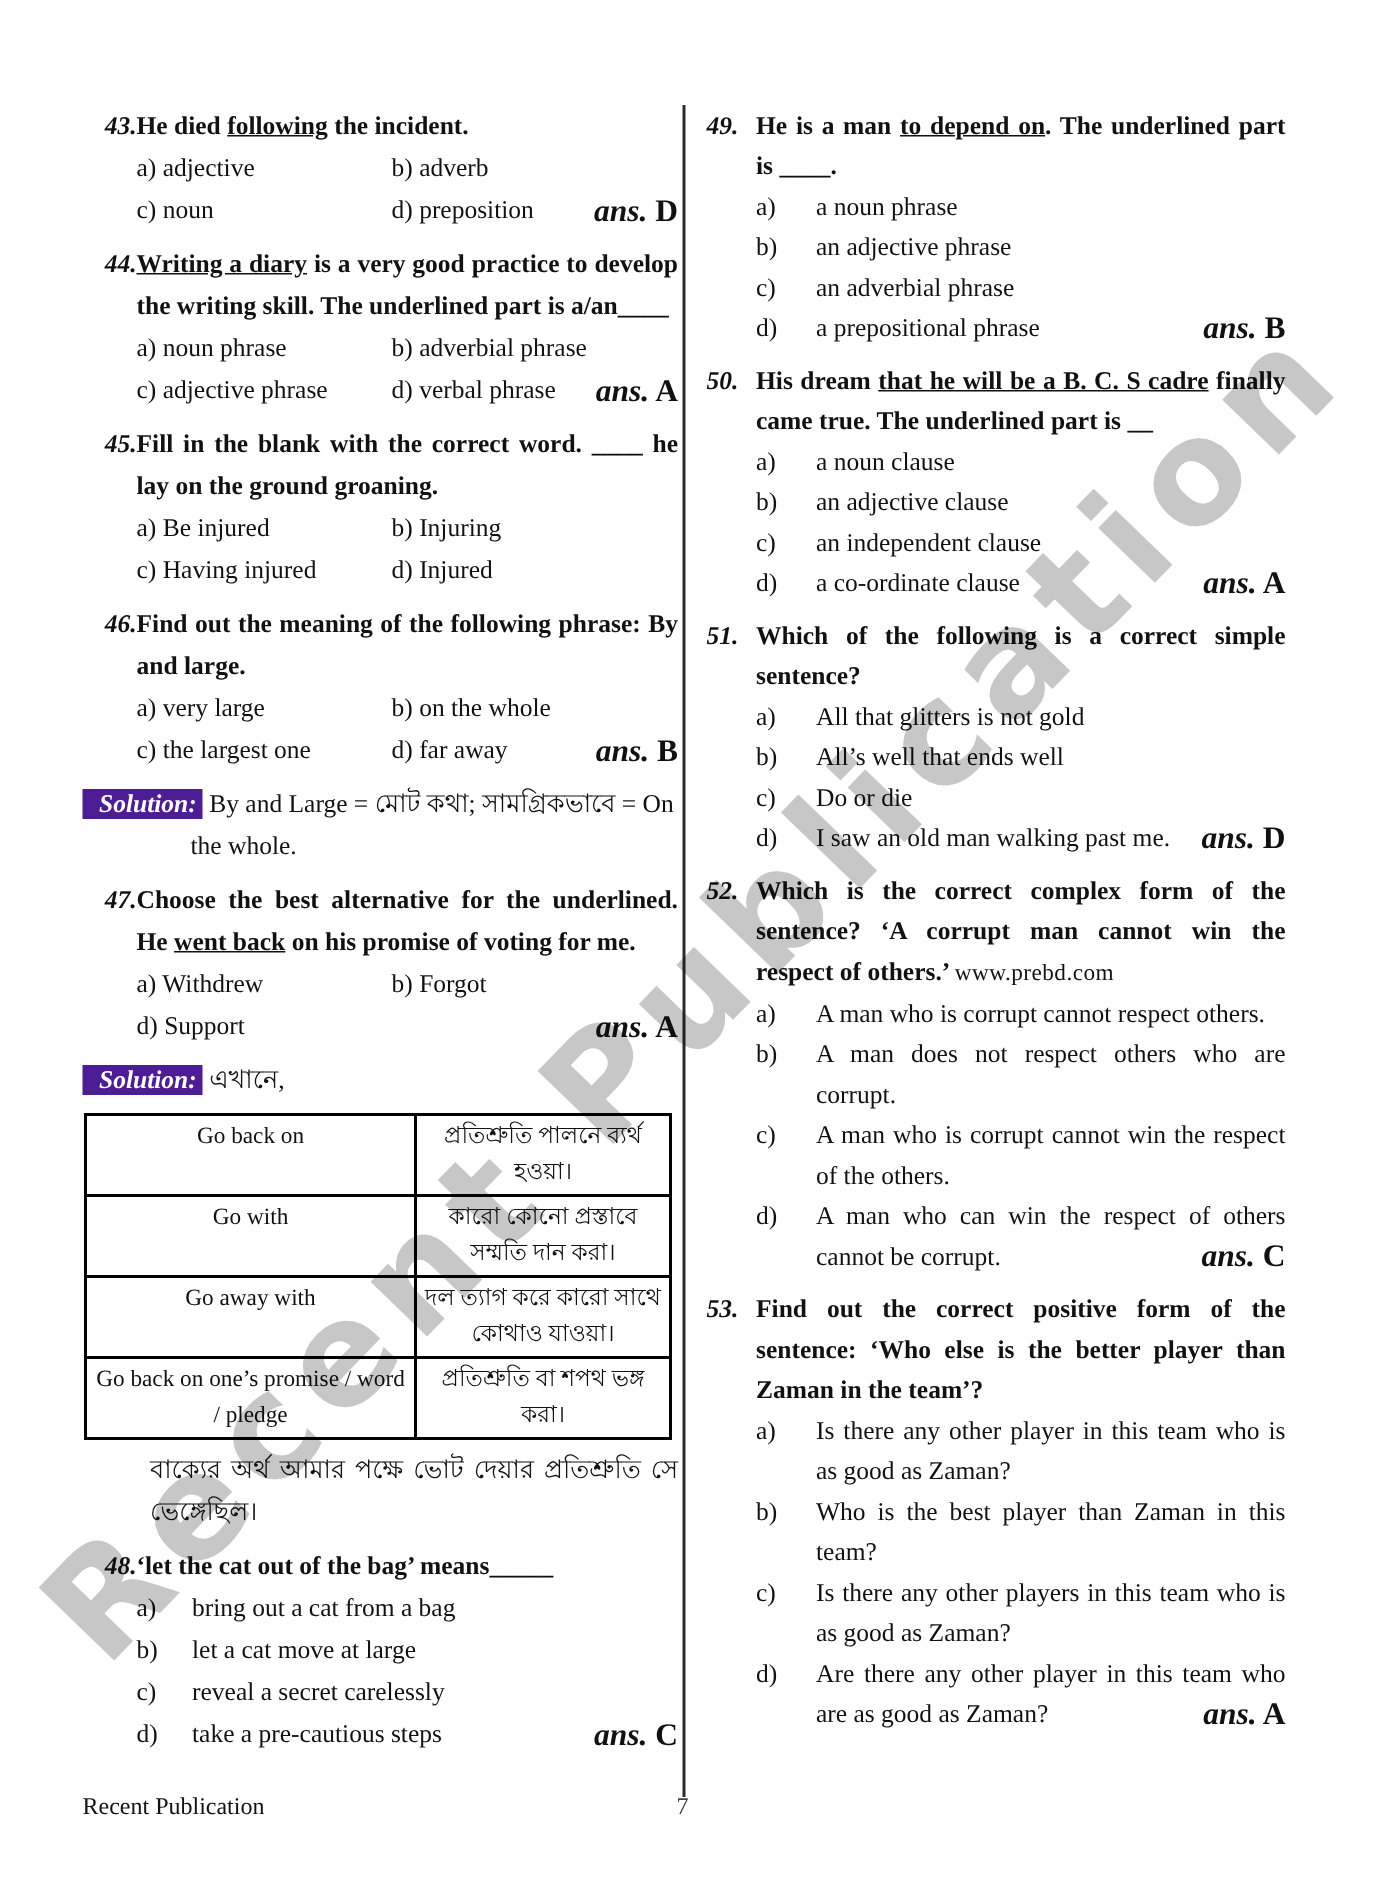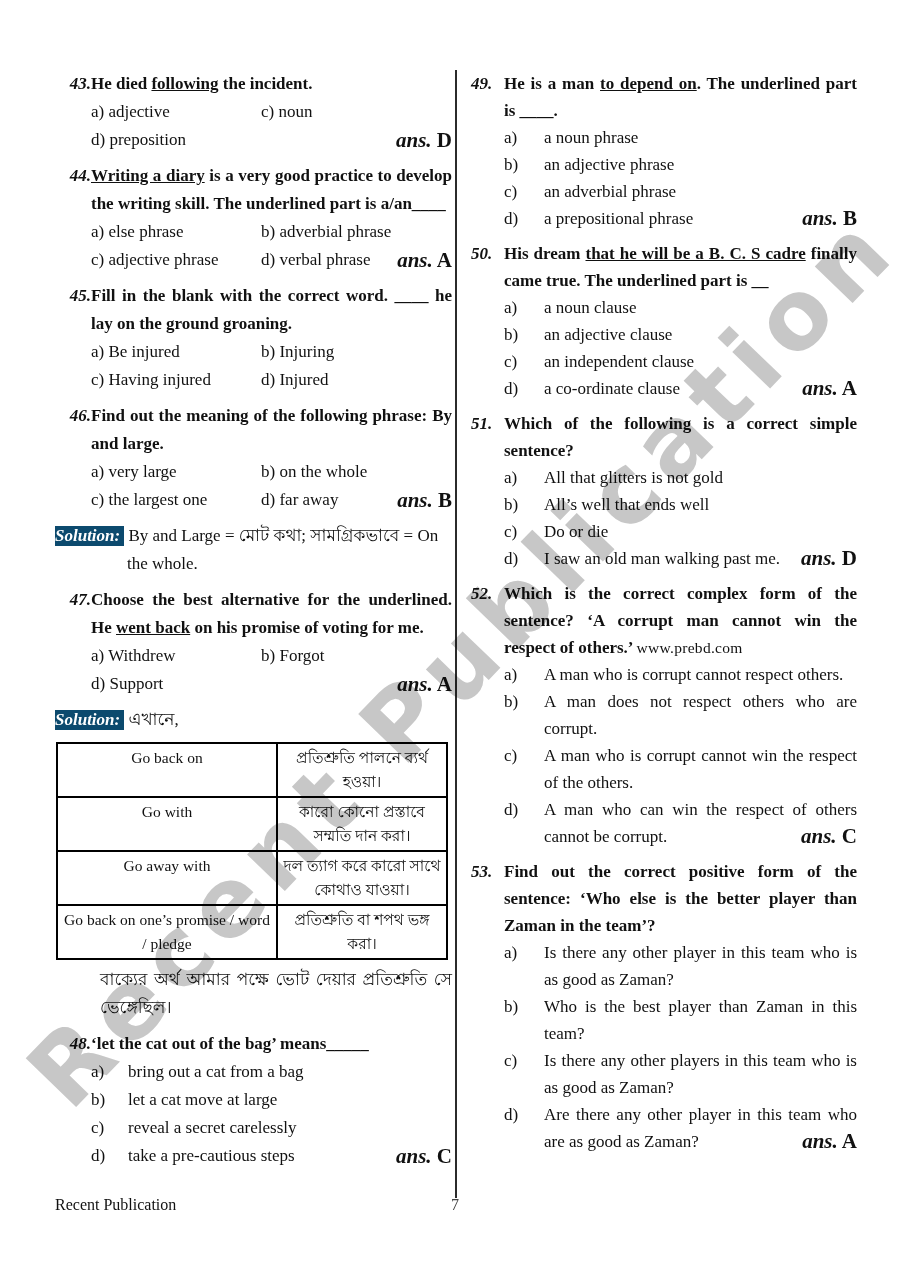--- a/index.html
+++ b/index.html
@@ -28,21 +28,21 @@
   .u{text-decoration:underline;}
   .site{font-weight:normal;font-size:15.5px;letter-spacing:.3px;}
   .opts2{display:grid;grid-template-columns:170px 1fr;font-size:17px;line-height:var(--lh);position:relative;}
   .opts1 .opt{display:flex;font-size:17px;line-height:var(--lh);position:relative;}
   .opts1 .k{width:40px;flex-shrink:0;}
   .col-left .opts1 .k{width:37px;}
   .opts1 .t{flex:1;text-align:justify;}
   .ans{position:absolute;right:0;bottom:0;font-weight:bold;font-size:21px;line-height:var(--lh);white-space:nowrap;background:transparent;}
   .ans .al{font-style:italic;}
   .sol{font-size:17px;line-height:var(--lh);margin-bottom:8px;padding-left:72px;text-indent:-72px;}
-  .sol-label{background:#0c4a6e;color:#fff;font-weight:bold;font-style:italic;padding:0 4px 1px 0;}
+  .sol-label{background:#4c1d95;color:#fff;font-weight:bold;font-style:italic;padding:0 4px 1px 11px;}
   .sol-table{border-collapse:collapse;width:392px;margin:2px 0 6px 1px;}
   .sol-table td{border:2px solid #000;text-align:center;font-size:15.5px;line-height:24px;padding:2px 5px;vertical-align:top;}
   .sol-table td.c1{width:208px;}
   .sol-note{font-size:17px;line-height:var(--lh);margin-left:45px;text-align:justify;margin-bottom:8px;}
   .footer{position:absolute;top:1196px;left:55px;width:803px;font-size:16px;z-index:1;}
   .footer .pg{position:absolute;left:396px;color:#444;}
 </style>
 </head>
 <body>
 
@@ -51,33 +51,34 @@
 <div class="columns">
 
   <div class="col-left">
 
     <div class="q">
       <div class="qnum">43.</div>
       <div class="qbody">
         <div class="qtext"><span>He died </span><span class="u">following</span><span> the incident.</span></div>
         <div class="opts2">
           <div class="opt"><span>a)</span> <span>adjective</span></div>
+          <div class="opt"><span>b)</span> <span>adverb</span></div>
           <div class="opt"><span>c)</span> <span>noun</span></div>
           <div class="opt"><span>d)</span> <span>preposition</span></div>
           <div class="ans"><span class="al">ans.</span> <span>D</span></div>
         </div>
       </div>
     </div>
 
     <div class="q">
       <div class="qnum">44.</div>
       <div class="qbody">
         <div class="qtext"><span class="u">Writing a diary</span><span> is a very good practice to develop the writing skill. The underlined part is a/an____</span></div>
         <div class="opts2">
-          <div class="opt"><span>a)</span> <span>else phrase</span></div>
+          <div class="opt"><span>a)</span> <span>noun phrase</span></div>
           <div class="opt"><span>b)</span> <span>adverbial phrase</span></div>
           <div class="opt"><span>c)</span> <span>adjective phrase</span></div>
           <div class="opt"><span>d)</span> <span>verbal phrase</span></div>
           <div class="ans"><span class="al">ans.</span> <span>A</span></div>
         </div>
       </div>
     </div>
 
     <div class="q">
       <div class="qnum">45.</div>

